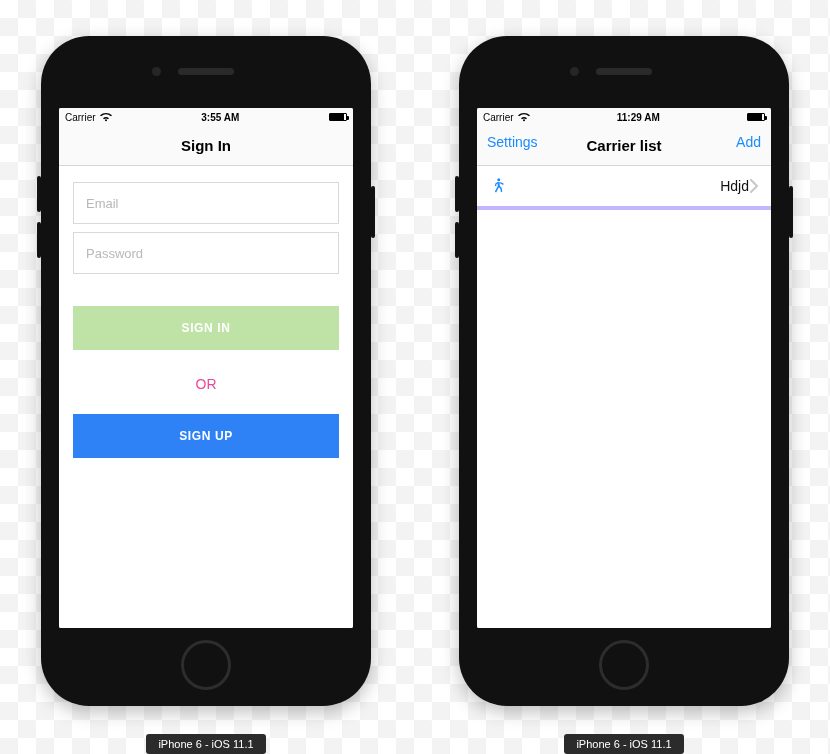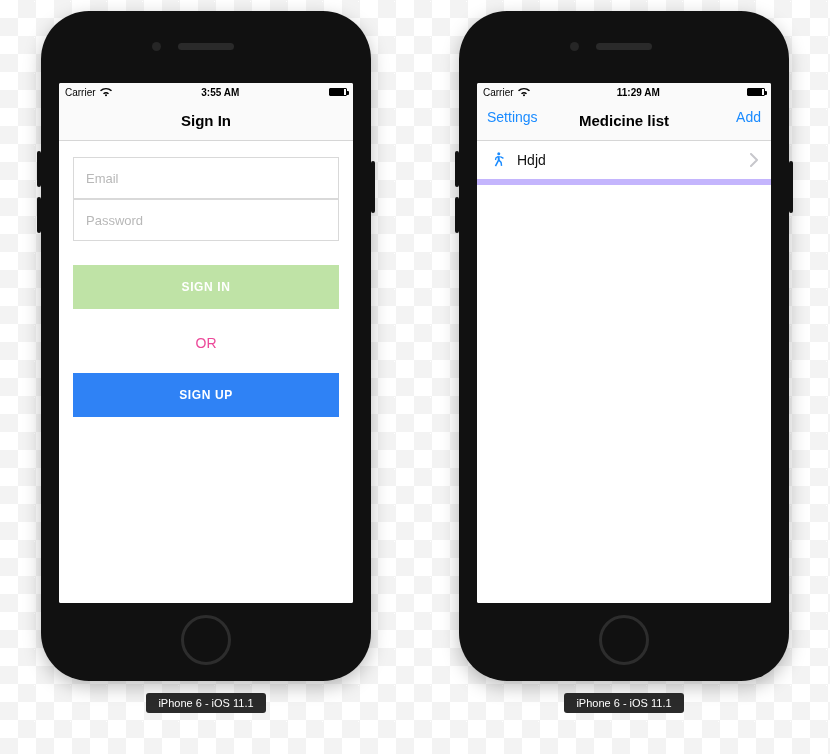--- a/index.html
+++ b/index.html
@@ -22,21 +22,21 @@
     background-position: 0 0, 0 18px, 18px -18px, -18px 0;
     opacity: .45;
     z-index: 0;
   }
   .stage {
     position: relative;
     z-index: 1;
     display: flex;
     justify-content: center;
     gap: 88px;
-    padding-top: 11px;
+    padding-top: 36px;
   }
   .device-wrap { display:flex; flex-direction:column; align-items:center; }
   
   .phone {
     width: 330px;
     height: 670px;
     background: #111;
     border-radius: 48px;
     padding: 72px 18px 78px 18px;
     position: relative;
@@ -108,51 +108,52 @@
   .nav-right { right:0; }
 
   .content { flex:1; overflow:auto; background:#fff; }
 
   
   .signin-body { padding: 16px 14px; }
   .field {
     width:100%; height:42px;
     border:1px solid #d9d9d9; background:#fff;
     padding:0 12px; color:#ec4899;
-    font-size:13px; margin-bottom:0;
+    font-size:13px; margin-bottom:8px;
     outline:none;
   }
   .field::placeholder { color:#b8b8b8; }
   .btn {
     width:100%; height:44px; border:none; cursor:pointer;
     color:#fff; font-size:12px; letter-spacing:.6px; font-weight:600;
     display:flex; align-items:center; justify-content:center;
   }
   .btn-signin { background:#bfe3a6; margin-top:24px; }
   .btn-signup { background:#2f82f5; margin-top:16px; }
   .or-sep {
     text-align:center; color:#ec4899; font-size:14px;
     margin:26px 0 22px;
   }
 
   
   .list { }
   .row {
     display:flex; align-items:center;
     height:44px; padding:0 12px 0 12px;
-    border-bottom:6px solid #c4b5fd;
+    border-bottom:4px solid #c4b5fd;
     cursor:pointer;
+    text-align:right;
   }
   .row .row-icon { width:18px; height:18px; margin-right:10px; flex:0 0 auto; }
   .row .row-text { flex:1; font-size:14px; color:#111; }
   .row .chev { color:#c7c7cc; }
 
   
   .pill {
-    margin-top:12px;
+    margin-top:28px;
     padding:4px 12px;
     background:#2b2b2b; color:#fff;
     font-size:11px; border-radius:3px;
     display:inline-block;
   }
 </style>
 </head>
 <body>
 
 <div class="checker"></div>
@@ -223,21 +224,21 @@
           <span style="font-weight:600">11:29 AM</span>
           <div class="sb-right">
             <div class="battery">
                 <i></i>
               </div>
           </div>
         </div>
 
         <div class="navbar">
           <div class="nav-left">Settings</div>
-          <span class="nav-title">Medicine list</span>
+          <span class="nav-title">Carrier list</span>
           <div class="nav-right">Add</div>
         </div>
 
         <div class="content list">
           <div class="row">
             <svg class="row-icon" viewBox="0 0 24 24">
               <g fill="#1a8bff">
                 <circle cx="13" cy="3.5" r="2"></circle>
                 <path d="M11.5 6.5l-3 2-.7 3.3 1.7.4.5-2.5 1.6-1 .1 3.4-4 7.4 1.8 1 3.7-6.8 2 2.1.6 4.2 1.9-.3-.7-5-2.6-2.8-.2-3.8 2.3 1.3 2.3 1.3.9-1.6-3-1.7z"></path>
               </g>

